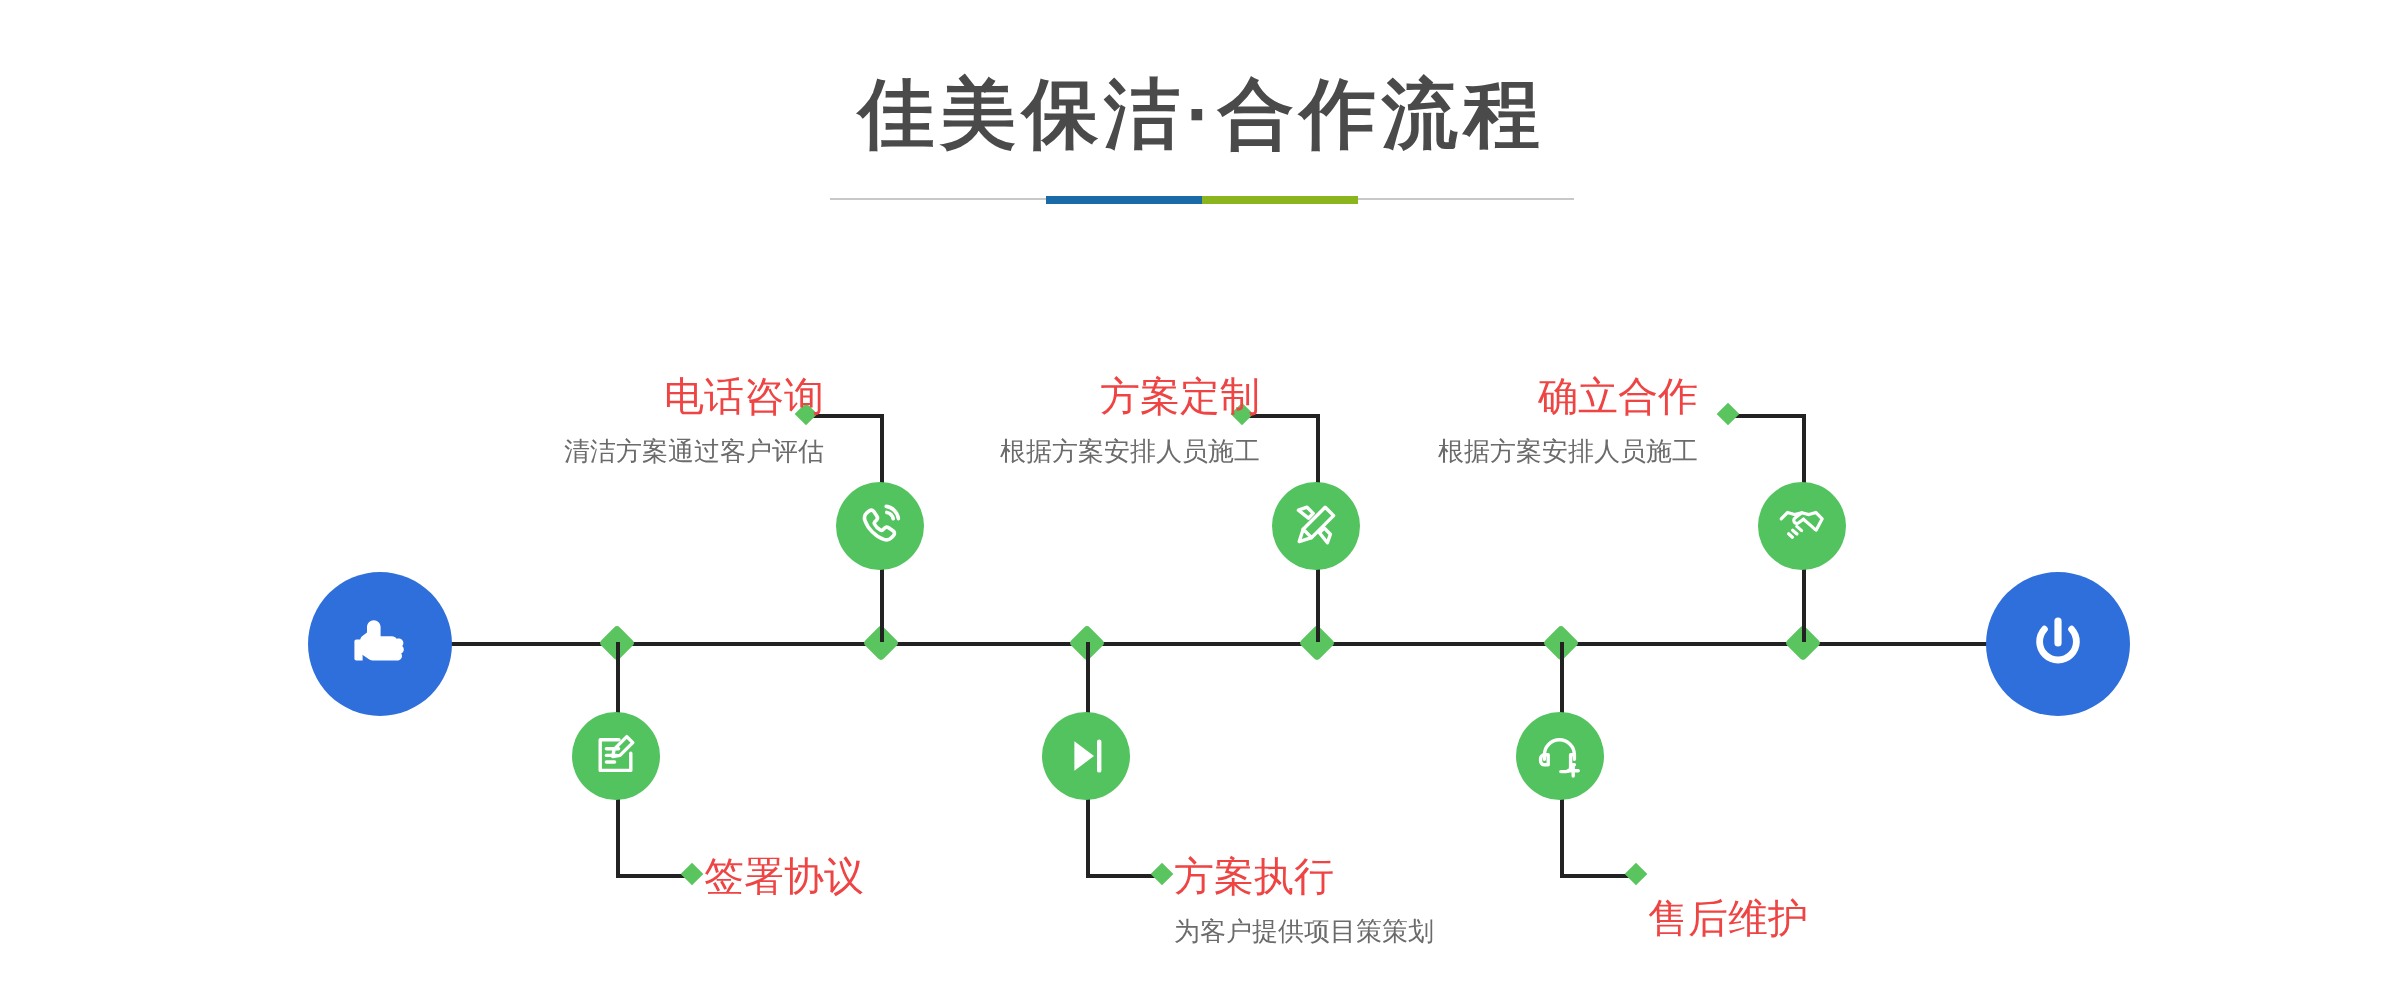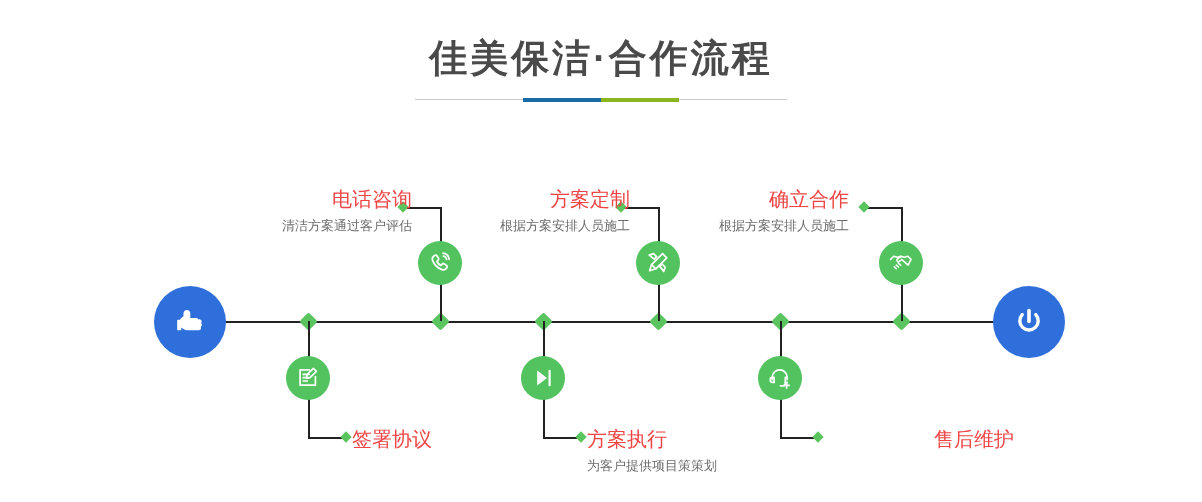--- a/index.html
+++ b/index.html
@@ -226,17 +226,17 @@
           <path d="M5.2 14.6v-2.2a7.5 7.5 0 0 1 15 0v2.2"></path>
           <path d="M5.2 12.4h1.9v5H5.2a1.9 1.9 0 0 1-1.9-1.9v-1.2c0-1 .9-1.9 1.9-1.9z"></path>
           <path d="M20.2 12.4h-1.9v5h1.9"></path>
           <path d="M18.3 17.4v1.1c0 1.3-1 2.3-2.3 2.3h-2.6"></path>
           <path d="M19.6 17.9v5.1"></path>
           <path d="M17 20.4h5.1"></path>
         </g>
       </svg>
     </span>
   </div>
-  <div class="lbl down" style="left:824px;top:428px;width:300px;text-align:center;">
+  <div class="lbl down" style="left:824px;top:449px;width:300px;">
     <div class="t">售后维护</div>
   </div>
 
 </div>
 
 </body></html>

